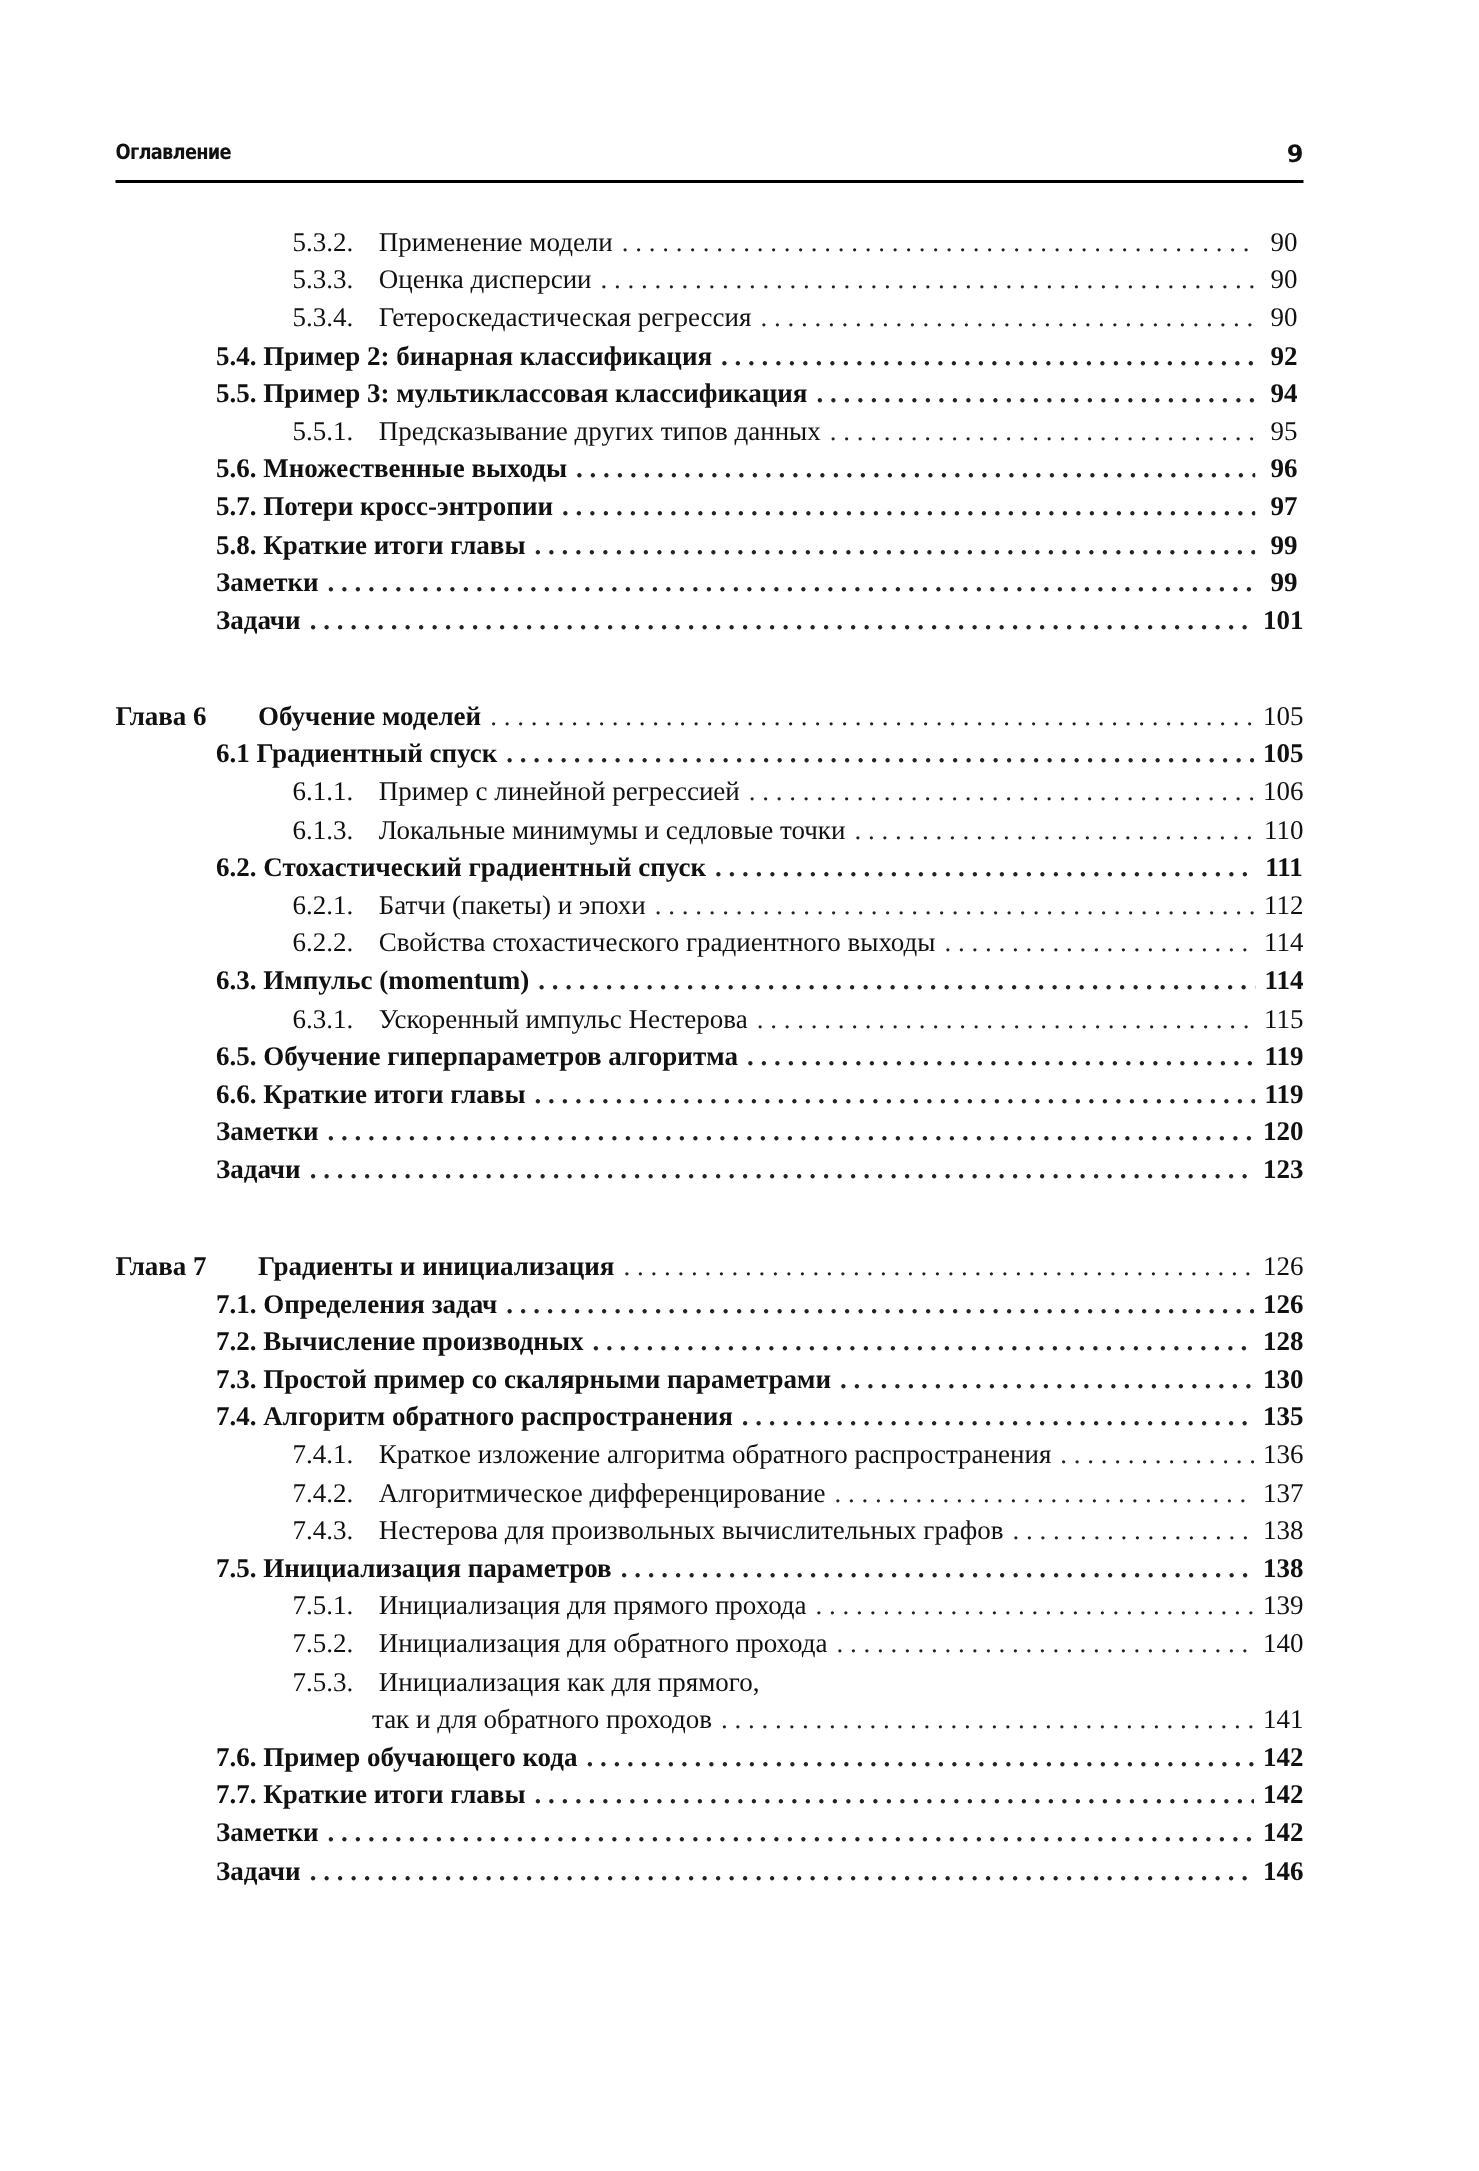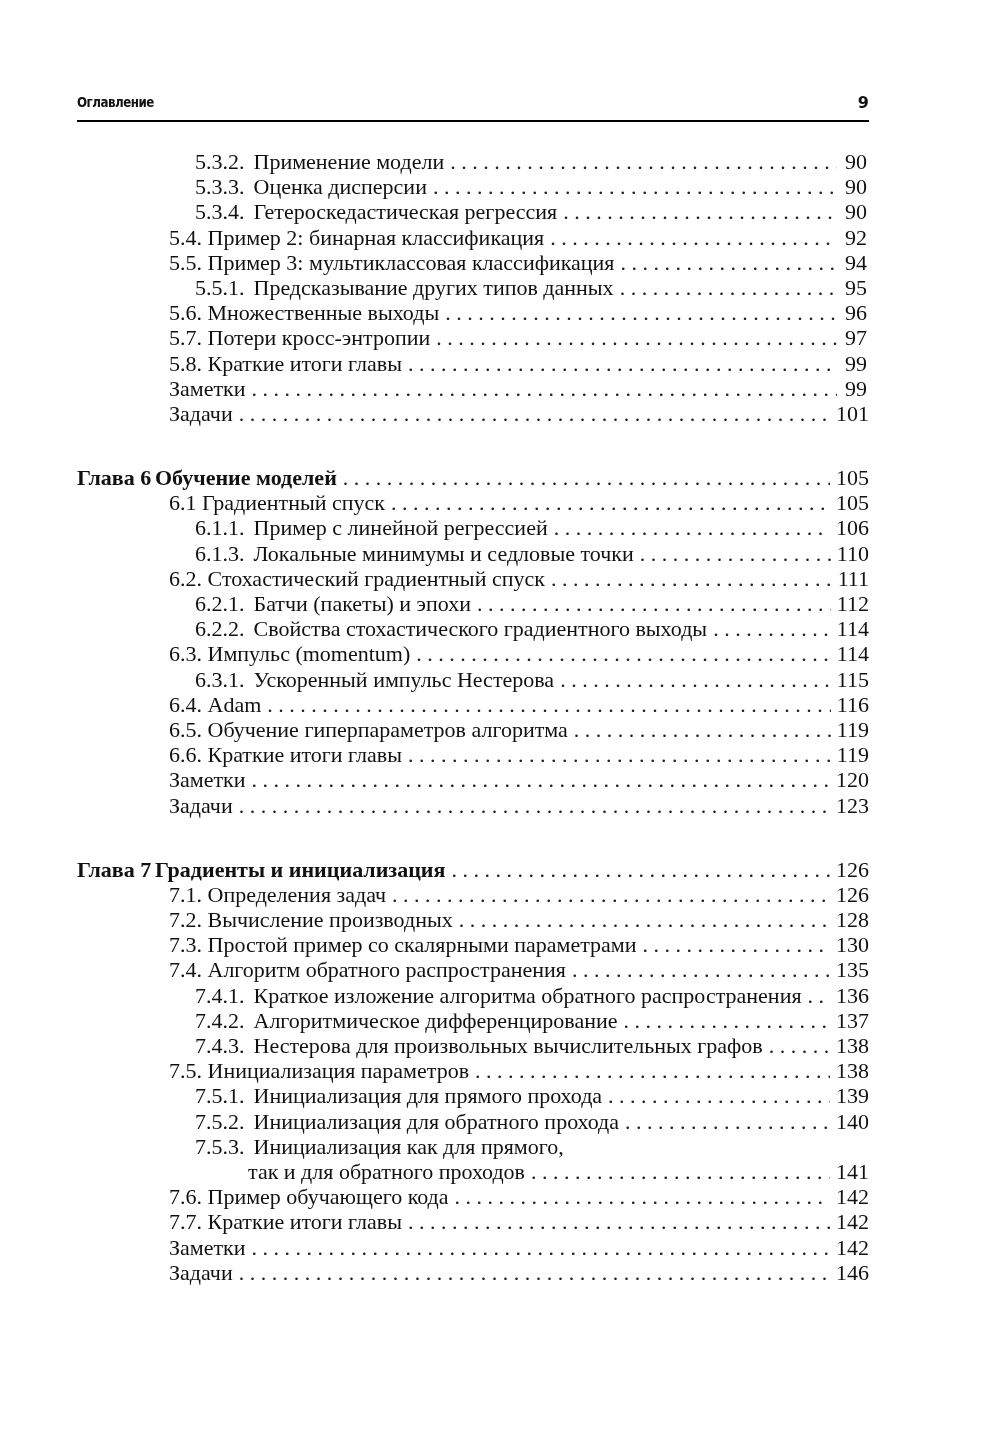--- a/index.html
+++ b/index.html
@@ -5,31 +5,31 @@
   html, body { margin: 0; padding: 0; background: #ffffff; }
   body { width: 986px; height: 1447px; position: relative; overflow: hidden; color: #111; }
   .header {
     position: absolute; left: 77px; top: 94px; width: 792px; height: 26px;
     border-bottom: 2px solid #000;
     font-family: "DejaVu Sans", sans-serif; font-weight: bold; text-decoration: underline;
   }
   .header .title { position: absolute; left: 0; top: 0; font-size: 14px; letter-spacing: -0.6px; transform: scaleX(0.85); transform-origin: left; }
   .header .pnum { position: absolute; right: 0; top: -1px; font-size: 16px; }
   .toc { position: absolute; left: 77px; top: 149px; width: 792px;
-         font-family: "Liberation Serif", "DejaVu Serif", serif; font-size: 22px; }
+         font-family: "Liberation Serif", "DejaVu Serif", serif; font-size: 18px; }
   .block { margin: 0; }
   .row { position: relative; height: 25.2px; line-height: 25.2px; white-space: nowrap; overflow: hidden; }
   .row .chlabel { position: absolute; left: 0; font-weight: bold; font-family: Liberation Serif, serif; }
   .row .entry { position: absolute; right: 0; display: flex; align-items: baseline; }
   .row .txt { background: #fff; padding-right: 6px; position: relative; z-index: 2; }
   .row .num { background: #fff; padding-left: 6px; position: relative; z-index: 2; min-width: 26px; text-align: center; }
   .row .leader { flex: 1; overflow: hidden; position: relative; z-index: 1; letter-spacing: 4.5px; color: #222; }
   .row .leader::before { content: ". . . . . . . . . . . . . . . . . . . . . . . . . . . . . . . . . . . . . . . . . . . . . . . . . . . . . . . . . . . . . . . . . . . . . . . . . . . . . . . . . . . . . . . . . . . . . . . ."; letter-spacing: 0; white-space: nowrap; }
-  .row .entry.l0 { left: 78px; }
-  .row .entry.l1 { left: 92px; }
+  .row .entry.l0 { left: 95px; }
+  .row .entry.l1 { left: 67px; font-weight: bold; }
   .row .entry.l2 { left: 118px; }
   .row .entry.l3 { left: 171px; }
   .row .bold { font-weight: bold; }
   .row .code { display: inline-block; }
   .row .entry.l2 .code { width: 53px; }
   .gap { height: 39px; }
 </style>
 </head>
 <body>
 
@@ -179,27 +179,20 @@
       </div>
       <div class="row">
         <div class="entry l2">
           <span class="txt"><span class="code">6.3.1.</span>&nbsp;<span>Ускоренный импульс Нестерова</span></span>
           <span class="leader"></span>
           <span class="num">115</span>
         </div>
       </div>
       <div class="row">
         <div class="entry l1">
-          <span class="txt"><span class="code">6.4.</span>&nbsp;<span>Adam</span></span>
-          <span class="leader"></span>
-          <span class="num">116</span>
-        </div>
-      </div>
-      <div class="row">
-        <div class="entry l1">
           <span class="txt"><span class="code">6.5.</span>&nbsp;<span>Обучение гиперпараметров алгоритма</span></span>
           <span class="leader"></span>
           <span class="num">119</span>
         </div>
       </div>
       <div class="row">
         <div class="entry l1">
           <span class="txt"><span class="code">6.6.</span>&nbsp;<span>Краткие итоги главы</span></span>
           <span class="leader"></span>
           <span class="num">119</span>

